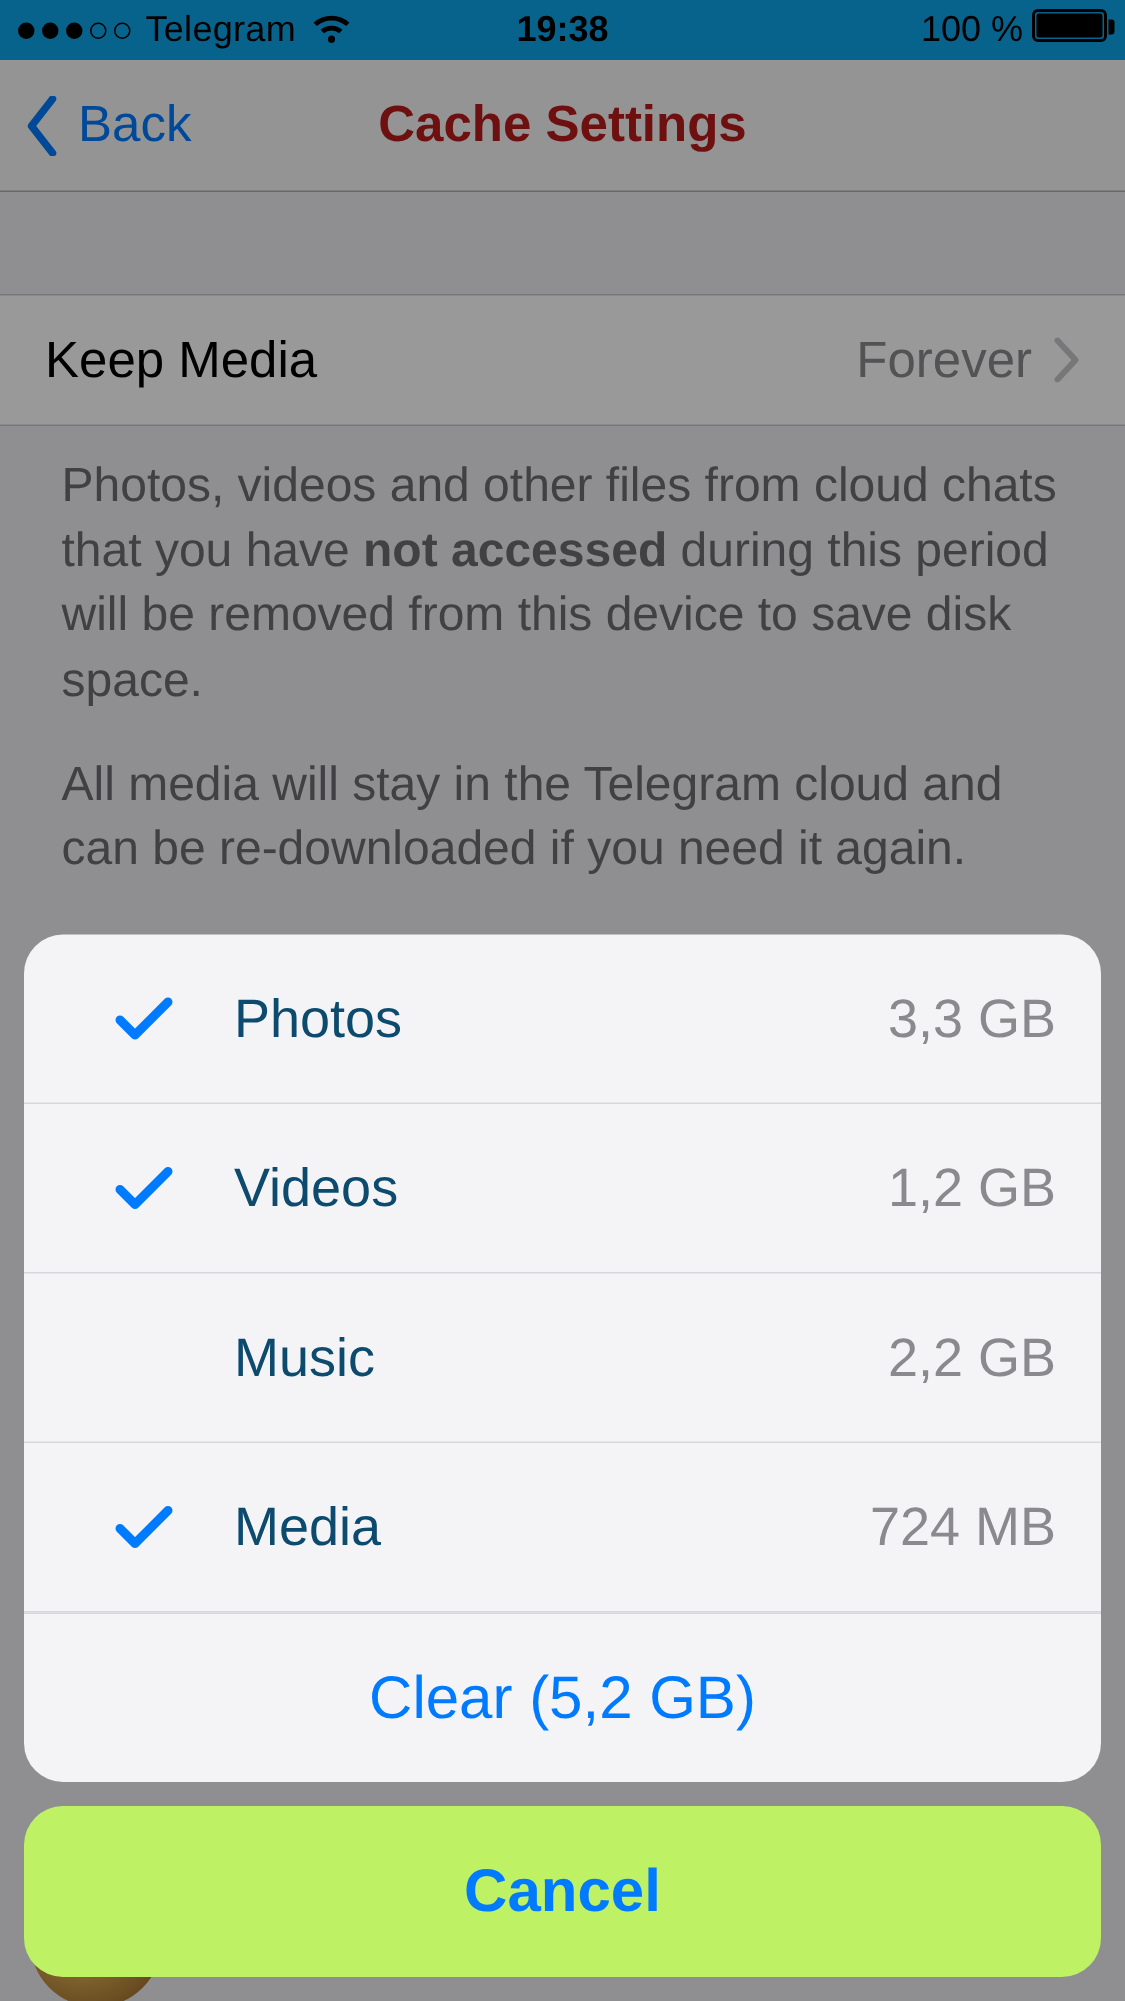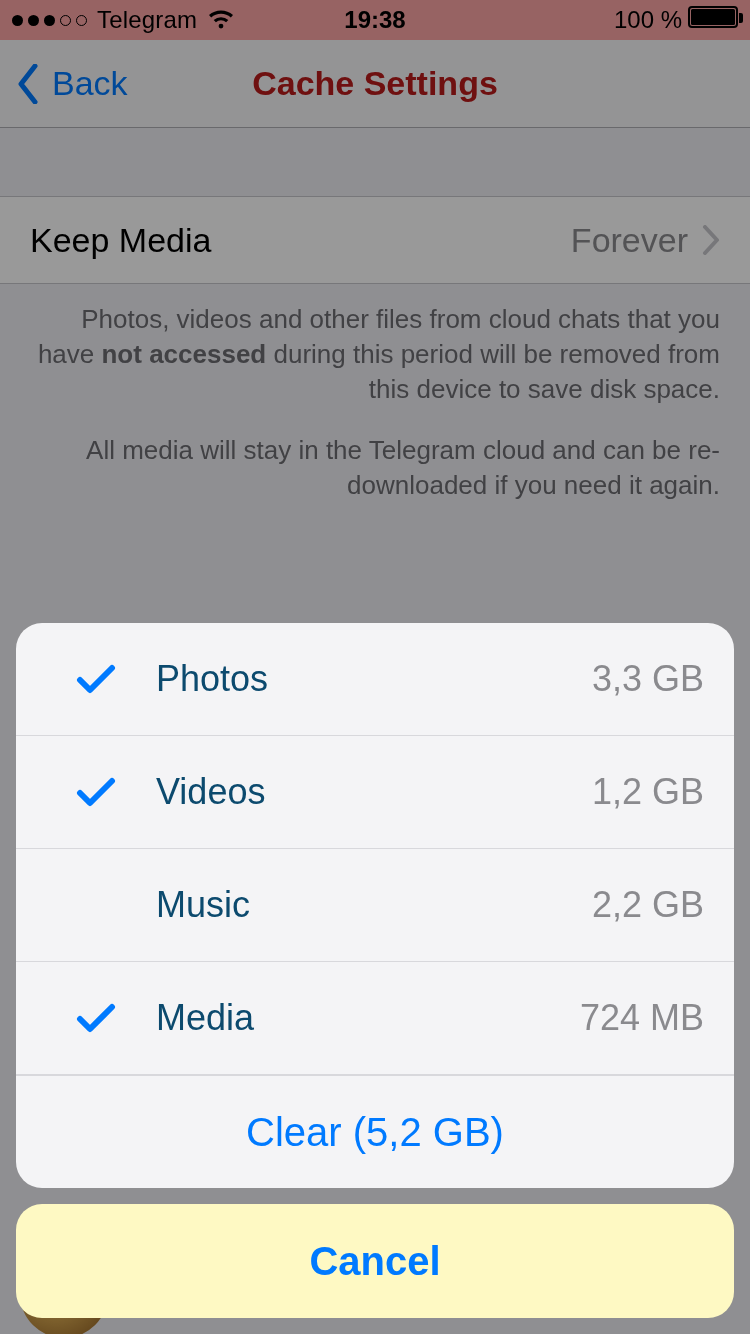--- a/index.html
+++ b/index.html
@@ -1,21 +1,21 @@
 <!DOCTYPE html>
 <html><head>
 <meta charset="utf-8">
 <style>
 * { margin: 0; padding: 0; box-sizing: border-box; }
 html, body { width: 750px; height: 1334px; overflow: hidden; font-family: -apple-system, "Helvetica Neue", Helvetica, Arial, sans-serif; }
 body { position: relative; background: #efeff4; }
 .dim-overlay { position: absolute; inset: 0; background: rgba(0,0,0,0.4); z-index: 5; }
 
 
-.statusbar { height: 40px; display:flex; align-items:center; padding: 14px 12px; font-size: 24px; color:#000; background:#fca5a5; }
+.statusbar { height: 40px; display:flex; align-items:center; padding: 14px 12px; font-size: 24px; color:#000; background:#0ea5e9; }
 .sb-left { display:flex; align-items:center; gap:10px; flex:1; }
 .dots { display:flex; gap:5px; }
 .dot { width:11px; height:11px; border-radius:50%; background:#000; }
 .dot.o { background:transparent; border:1.6px solid #000; }
 .sb-carrier { font-size:24px; letter-spacing:0.2px; }
 .wifi-icon svg { width:28px; height:24px; display:block; }
 .sb-time { flex:0 0 auto; font-weight:600; font-size:24px; }
 .sb-right { flex:1; display:flex; justify-content:flex-end; gap:6px; }
 .batt-pct { font-size:24px; }
 .batt-icon { width:50px; height:22px; border:2px solid #000; border-radius:4px; position:relative; }
@@ -28,34 +28,34 @@
 .chev-left svg { width:26px; height:40px; display:block; }
 .nav-title { position:absolute; left:0; right:0; text-align:center; font-size:34px; font-weight:600; color:#b91c1c; pointer-events:none; }
 
 
 .content { background:#efeff4; }
 .spacer { height:68px; }
 .row { background:#fff; border-top:1px solid #c7c7cb; border-bottom:1px solid #c7c7cb; height:88px; display:flex; align-items:center; padding:0 30px; }
 .row-label { font-size:34px; color:#000; flex:1; }
 .row-value { font-size:34px; color:#8a8a8e; margin-right:14px; }
 .chev-right svg { width:18px; height:30px; display:block; }
-.footer-text { padding: 18px 30px; font-size:26px; line-height:1.35; color:#6d6d72;text-align:right; }
+.footer-text { padding: 18px 41px; font-size:32px; line-height:1.35; color:#6d6d72; }
 .footer-text b { font-weight:600; color:#6d6d72; }
 
 
 .sheet-wrap { position:absolute; left:0; right:0; bottom:0; padding:16px; z-index:10; }
 .sheet { background:#f4f4f6; border-radius:26px; overflow:hidden; }
 .sheet-row { display:flex; align-items:center; height:113px; padding:0 30px 0 58px; border-bottom:1px solid #d8d8dc; position:relative; }
 .sheet-row:last-of-type { border-bottom:none; }
 .check-slot { position:absolute; left:58px; width:44px; display:flex; align-items:center; justify-content:center; }
 .check-slot svg { width:40px; height:32px; display:block; }
 .sheet-label { margin-left:82px; font-size:36px; color:#0c4a6e; font-weight:400; flex:1; }
 .sheet-size { font-size:36px; color:#8a8a8e; }
 .sheet-clear { height:113px; display:flex; align-items:center; justify-content:center; border-top:1px solid #d8d8dc; color:#007aff; font-size:40px; }
-.cancel-btn { margin-top:16px; background:#fef9c3; border-radius:26px; height:114px; display:flex; align-items:center; justify-content:center; color:#007aff; font-size:40px; font-weight:600; }
+.cancel-btn { margin-top:16px; background:#bef264; border-radius:26px; height:114px; display:flex; align-items:center; justify-content:center; color:#007aff; font-size:40px; font-weight:600; }
 
 
 .avatar-peek { position:absolute; bottom:-4px; left:20px; width:88px; height:88px; border-radius:50%; background: radial-gradient(circle at 40% 40%, #f0d080 0%, #d8a850 40%, #8a5a20 100%); z-index:2; }
 </style>
 </head>
 <body>
 
 <div class="statusbar">
   <div class="sb-left">
     <span class="dots">

